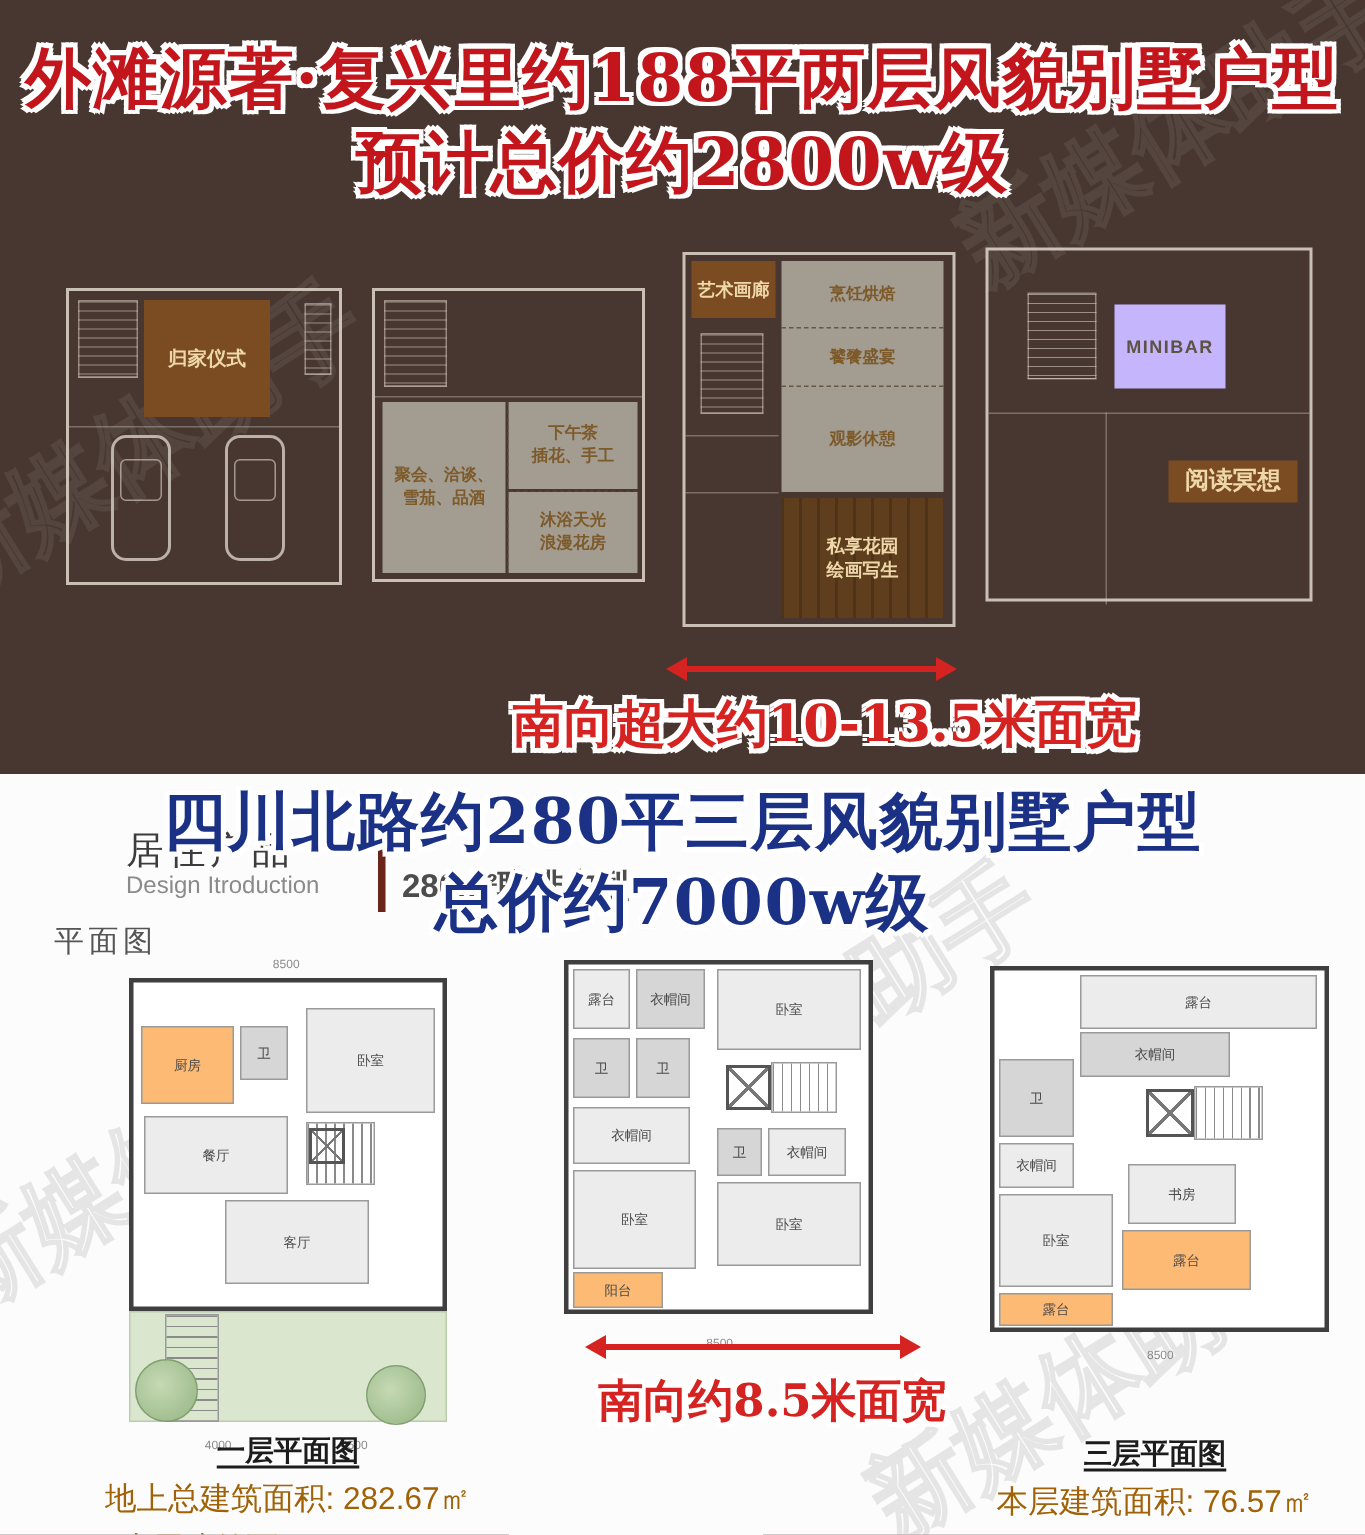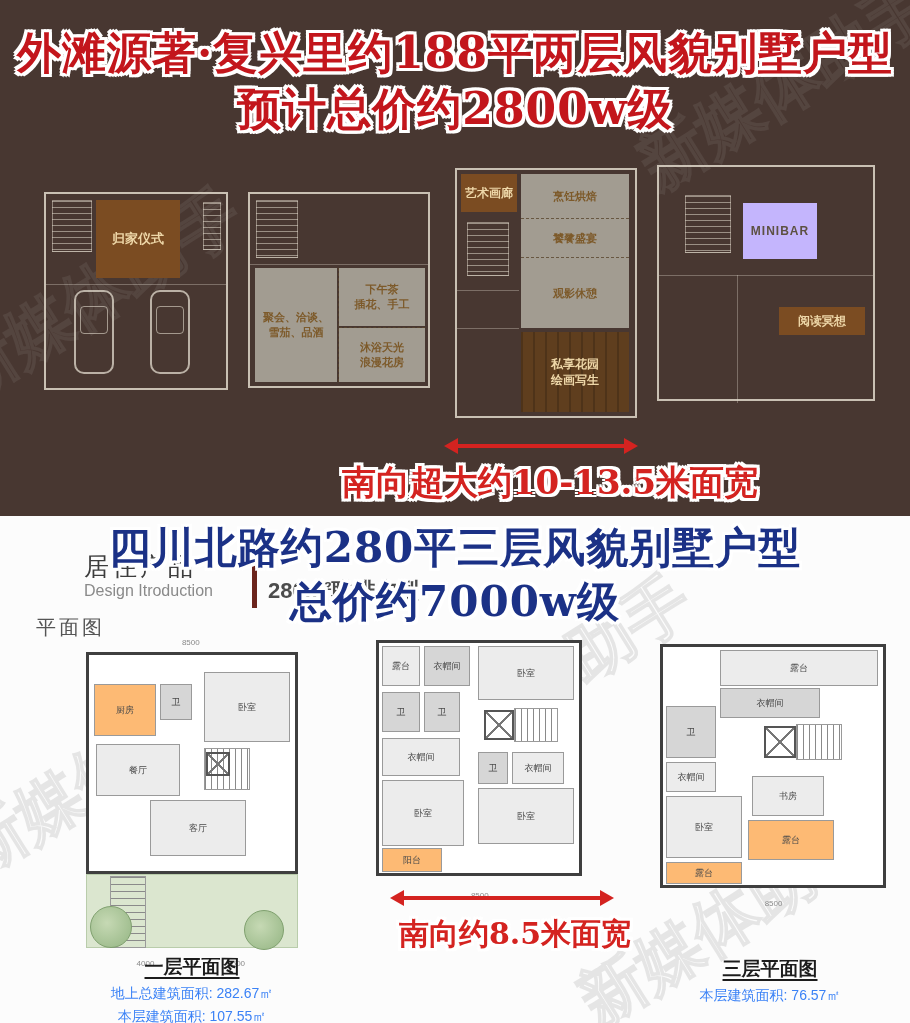--- a/index.html
+++ b/index.html
@@ -72,21 +72,21 @@
   .tree{position:absolute;border-radius:50%;border:1px solid #7fa06e;background:radial-gradient(circle at 40% 40%,#c6d9b4,#94b583);}
   .steps{position:absolute;background:repeating-linear-gradient(to bottom,#8a8a8a 0 1px,transparent 1px 7px);border:1px solid #9a9a9a;}
   .stairs-l{position:absolute;background:repeating-linear-gradient(to right,#8a8a8a 0 1px,transparent 1px 6px);border:1px solid #9a9a9a;}
   .elev{position:absolute;border:2px solid #555;background:
     linear-gradient(45deg,transparent 47%,#777 47%,#777 53%,transparent 53%),
     linear-gradient(-45deg,transparent 47%,#777 47%,#777 53%,transparent 53%);}
   .dim{position:absolute;font-size:8px;color:#8a8a8a;}
   
   .cap{position:absolute;text-align:center;}
   .cap-title{font-size:19px;font-weight:bold;color:#1c1c1c;text-decoration:underline;text-decoration-thickness:2px;text-underline-offset:4px;}
-  .cap-line{font-size:14px;color:#3b82f6;margin-top:5px;}
+  .cap-line{font-size:21px;color:#a16207;margin-top:5px;}
   .capA{left:56px;top:438px;width:272px;}
   .capB{left:356px;top:440px;width:248px;}
   .capC{left:636px;top:440px;width:268px;}
   
   .wm{position:absolute;font-size:66px;font-weight:bold;color:transparent;-webkit-text-stroke:1.5px rgba(95,95,95,.14);transform:rotate(-32deg);white-space:nowrap;pointer-events:none;}
   .wm-dark{-webkit-text-stroke:1.5px rgba(255,255,255,.07);}
   .wm1{left:-70px;top:250px;}
   .wm2{left:620px;top:40px;}
   .wm3{left:-60px;top:210px;}
   .wm4{left:380px;top:120px;}
@@ -163,21 +163,21 @@
     </div>
 
     <div class="tplan p4">
       <div class="stairs-d" style="left:26px;top:28px;width:44px;height:56px;"></div>
       <div class="room minibox" style="left:84px;top:36px;width:74px;height:56px;">
         <span>MINIBAR</span>
       </div>
       <div class="iline" style="left:0;top:108px;width:100%;height:1px;"></div>
       <div class="iline" style="left:78px;top:108px;width:1px;height:128px;"></div>
       <div class="room brown" style="left:120px;top:140px;width:86px;height:28px;">
-        <span style="font-size:12px;">阅读冥想</span>
+        <span style="font-size:16px;">阅读冥想</span>
       </div>
     </div>
 
     <div class="arrow top-arrow"></div>
     <div class="note top-note">南向超大约10-13.5米面宽</div>
   </section>
 
   <section class="bottom">
     <div class="wm wm3">新媒体助手</div>
     <div class="wm wm4">新媒体助手</div>
@@ -201,21 +201,21 @@
       </div>
       <div class="broom f-gray" style="left:28px;top:44px;width:62px;height:52px;">
         <span>厨房</span>
       </div>
       <div class="broom f-mid" style="left:94px;top:44px;width:32px;height:36px;">
         <span>卫</span>
       </div>
       <div class="broom f-light" style="left:138px;top:32px;width:86px;height:70px;">
         <span>卧室</span>
       </div>
-      <div class="broom f-light" style="left:30px;top:104px;width:84px;height:52px;">
+      <div class="broom f-light" style="left:30px;top:104px;width:96px;height:52px;">
         <span>餐厅</span>
       </div>
       <div class="stairs-l" style="left:138px;top:108px;width:44px;height:40px;"></div>
       <div class="elev" style="left:140px;top:112px;width:20px;height:20px;"></div>
       <div class="broom f-light" style="left:84px;top:160px;width:96px;height:56px;">
         <span>客厅</span>
       </div>
       <div class="broom f-white" style="left:116px;top:218px;width:84px;height:24px;border:3px solid #3f3f3f;">
         <span>采光井</span>
       </div>

